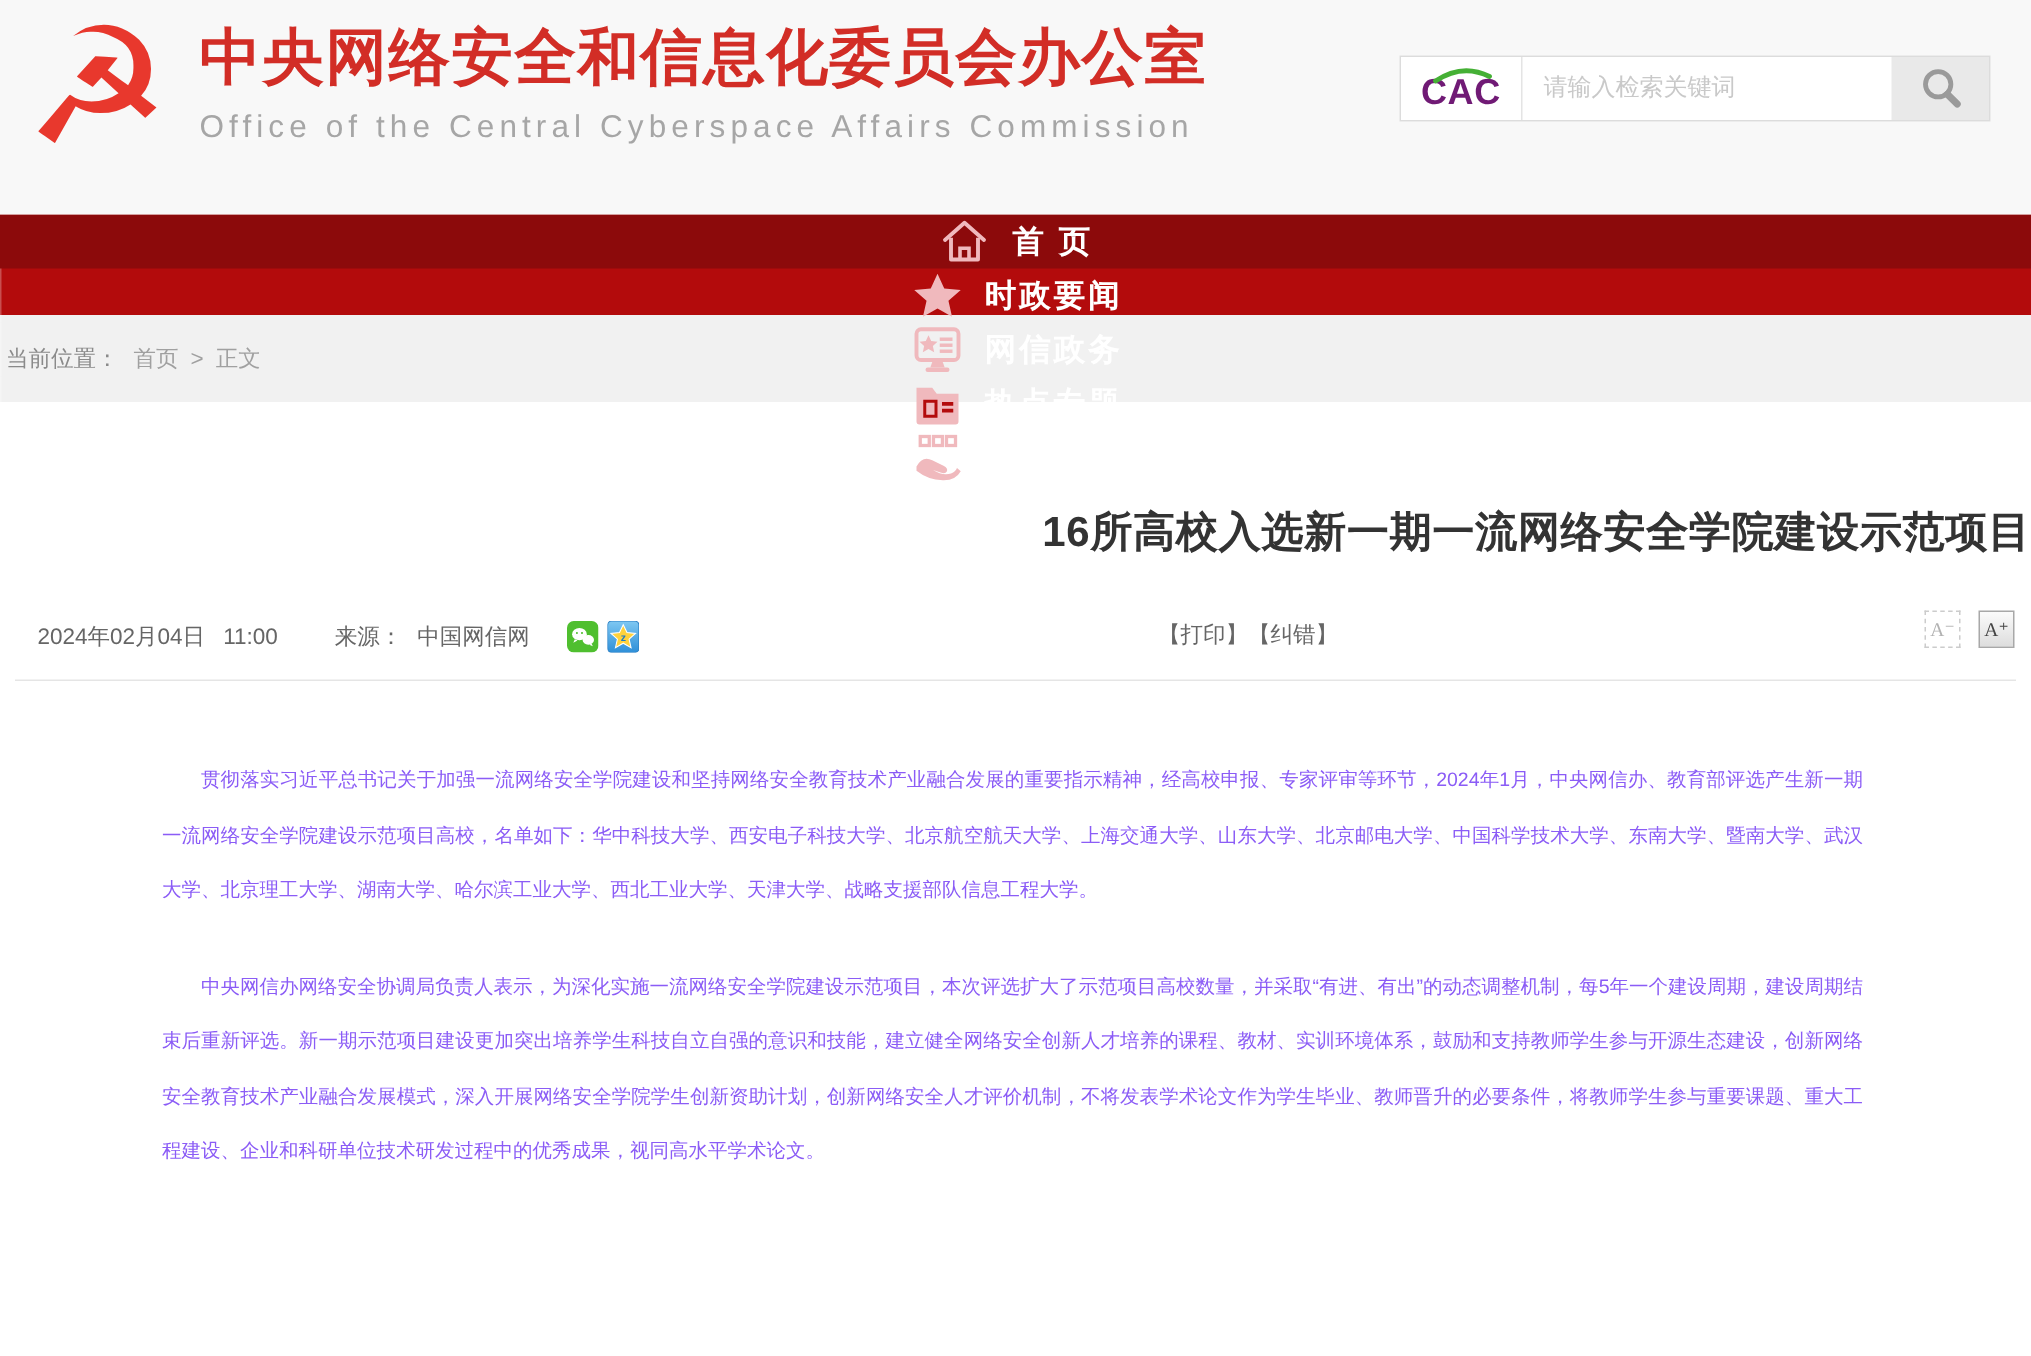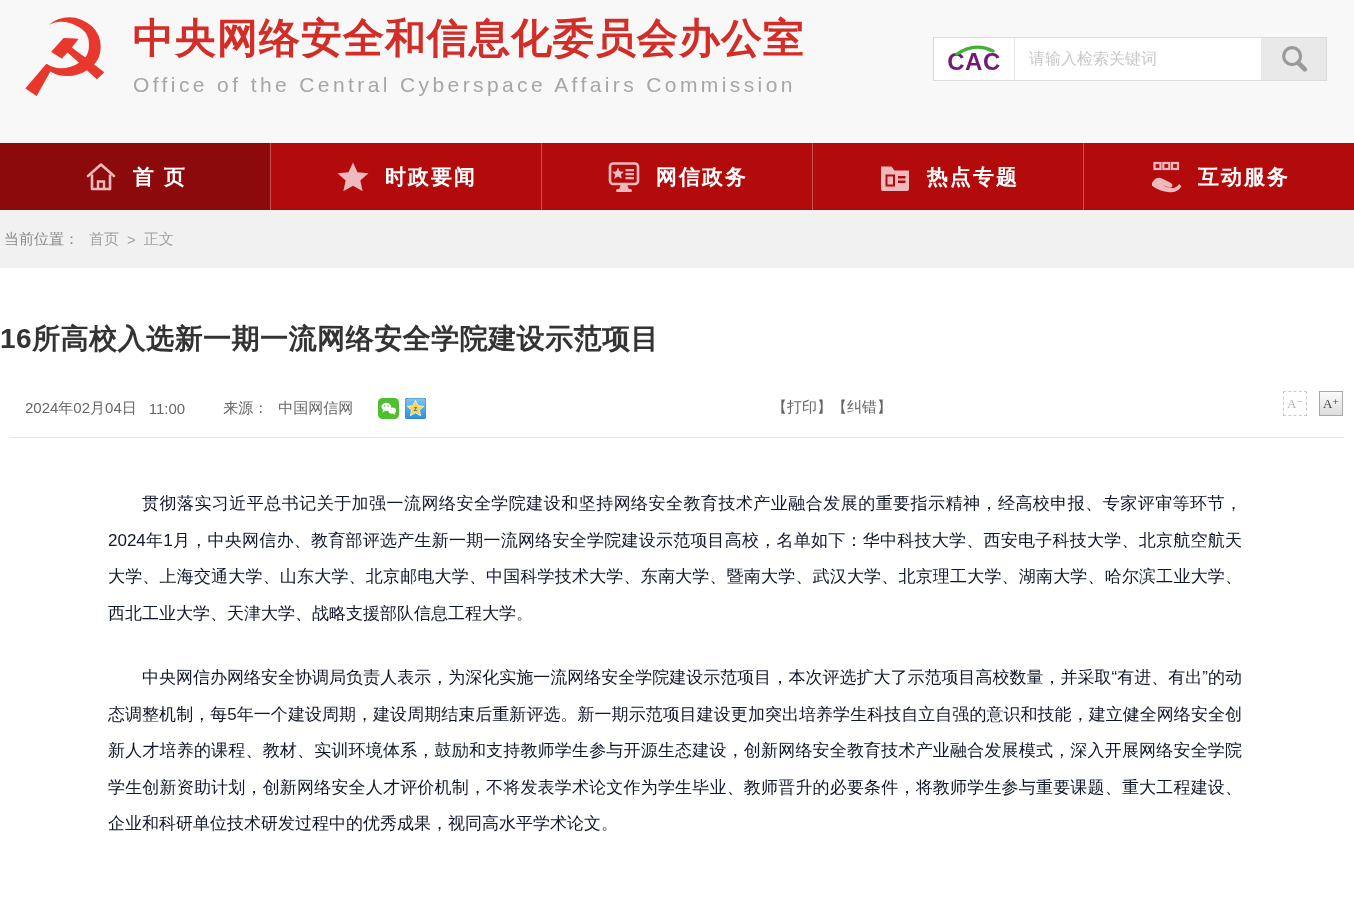--- a/index.html
+++ b/index.html
@@ -53,32 +53,32 @@
     padding-bottom: 6px;
   }
   .cac-text {
     color: #701a75; font-weight: bold; font-size: 24px;
     letter-spacing: 0.5px; line-height: 1;
   }
   .cac-arc { position: absolute; top: 5px; left: 19px; }
   .search-input {
     width: 246px; border: none; outline: none;
     padding: 0 14px; font-size: 16px; color: #333;
-    font-family: Liberation Serif, serif;
+    font-family: Liberation Mono, monospace;
   }
   .search-input::placeholder { color: #c9c9c9; }
   .search-btn {
     width: 65px; background: #e9e9e9; border: none;
     display: flex; align-items: center; justify-content: center;
     cursor: pointer;
   }
 
   
   .nav {
-    height: 67px; display: flex; background: #b30b0c;
+    height: 67px; display: flex; background: #b30b0c; flex-direction: column;
   }
   .nav-tab {
     flex: 1 1 0;
     display: flex; align-items: center; justify-content: center;
     gap: 14px; cursor: pointer;
     color: #ffffff; font-size: 21px; font-weight: bold; letter-spacing: 2px;
     border-left: 1px solid rgba(255,255,255,0.28);
   }
   .nav-tab:first-child { border-left: none; }
   .nav-tab.active { background: #8c0a0b; }
@@ -92,22 +92,22 @@
     font-size: 15px; color: #a0a0a0;
   }
   .crumb-label { color: #8a8a8a; }
   .crumb-link { margin-left: 10px; cursor: pointer; }
   .crumb-sep { margin: 0 8px; }
   .crumb-current { cursor: pointer; }
 
   
   .article { background: #fff; }
   .article-title {
-    padding-top: 52px;
-    text-align: left;
+    padding-top: 68px;
+    text-align: right;
     font-size: 28px; font-weight: bold; color: #333333;
     letter-spacing: 0.5px;
   }
   .meta-row {
     position: relative; height: 28px; margin-top: 37px;
     font-size: 15px; color: #666666; margin-left: 12px;
   }
   .meta-left {
     position: absolute; left: 13px; top: 3px;
     display: flex; align-items: center;
@@ -134,21 +134,21 @@
   }
   .font-minus { border: 1px dashed #cccccc; color: #b2b2b2; background: #ffffff; }
   .font-plus  { border: 1px solid #a8a8a8; color: #444444;
                 background: linear-gradient(#fbfbfb, #dddddd); }
   .meta-divider {
     margin: 14px 10px 0 10px;
     border-bottom: 1px solid #e5e5e5;
   }
   .article-body { padding: 48px 112px 0 108px; }
   .article-body p {
-    font-size: 17px; line-height: 36.5px; color: #0f172a;
+    font-size: 13px; line-height: 36.5px; color: #8b5cf6;
     text-indent: 2em; text-align: justify;
     margin-bottom: 28px;
   }
 </style>
 </head>
 <body>
 
 <div class="header">
   <div class="emblem-box">
     <span class="emblem-glyph">☭</span>

